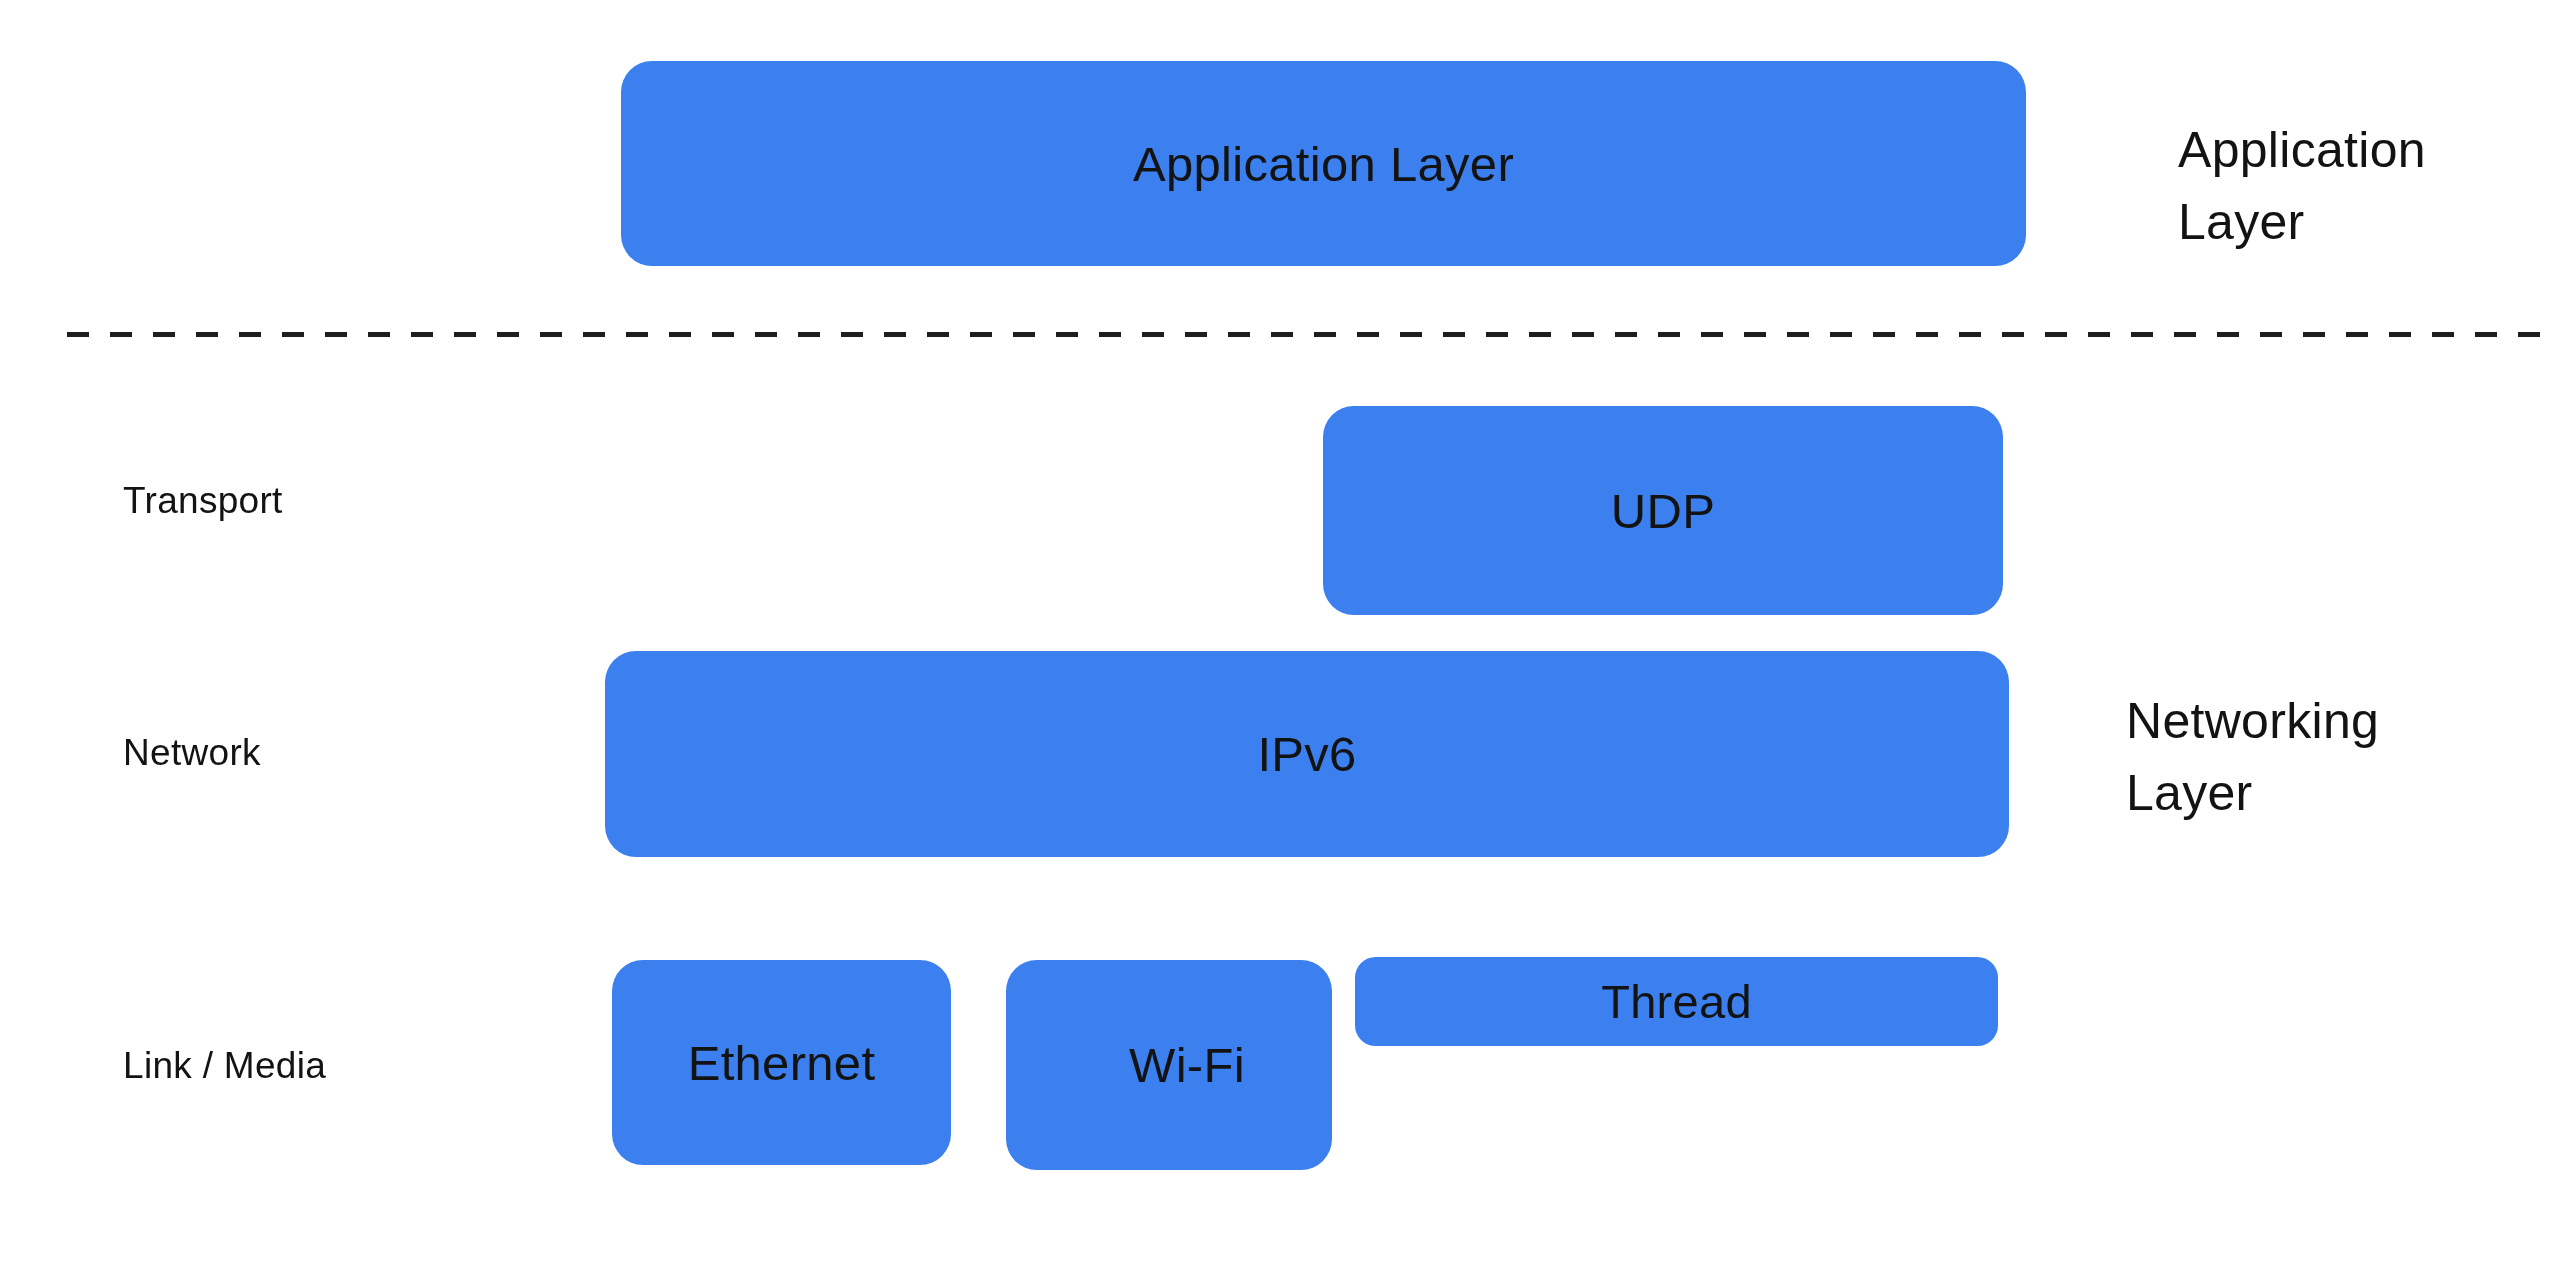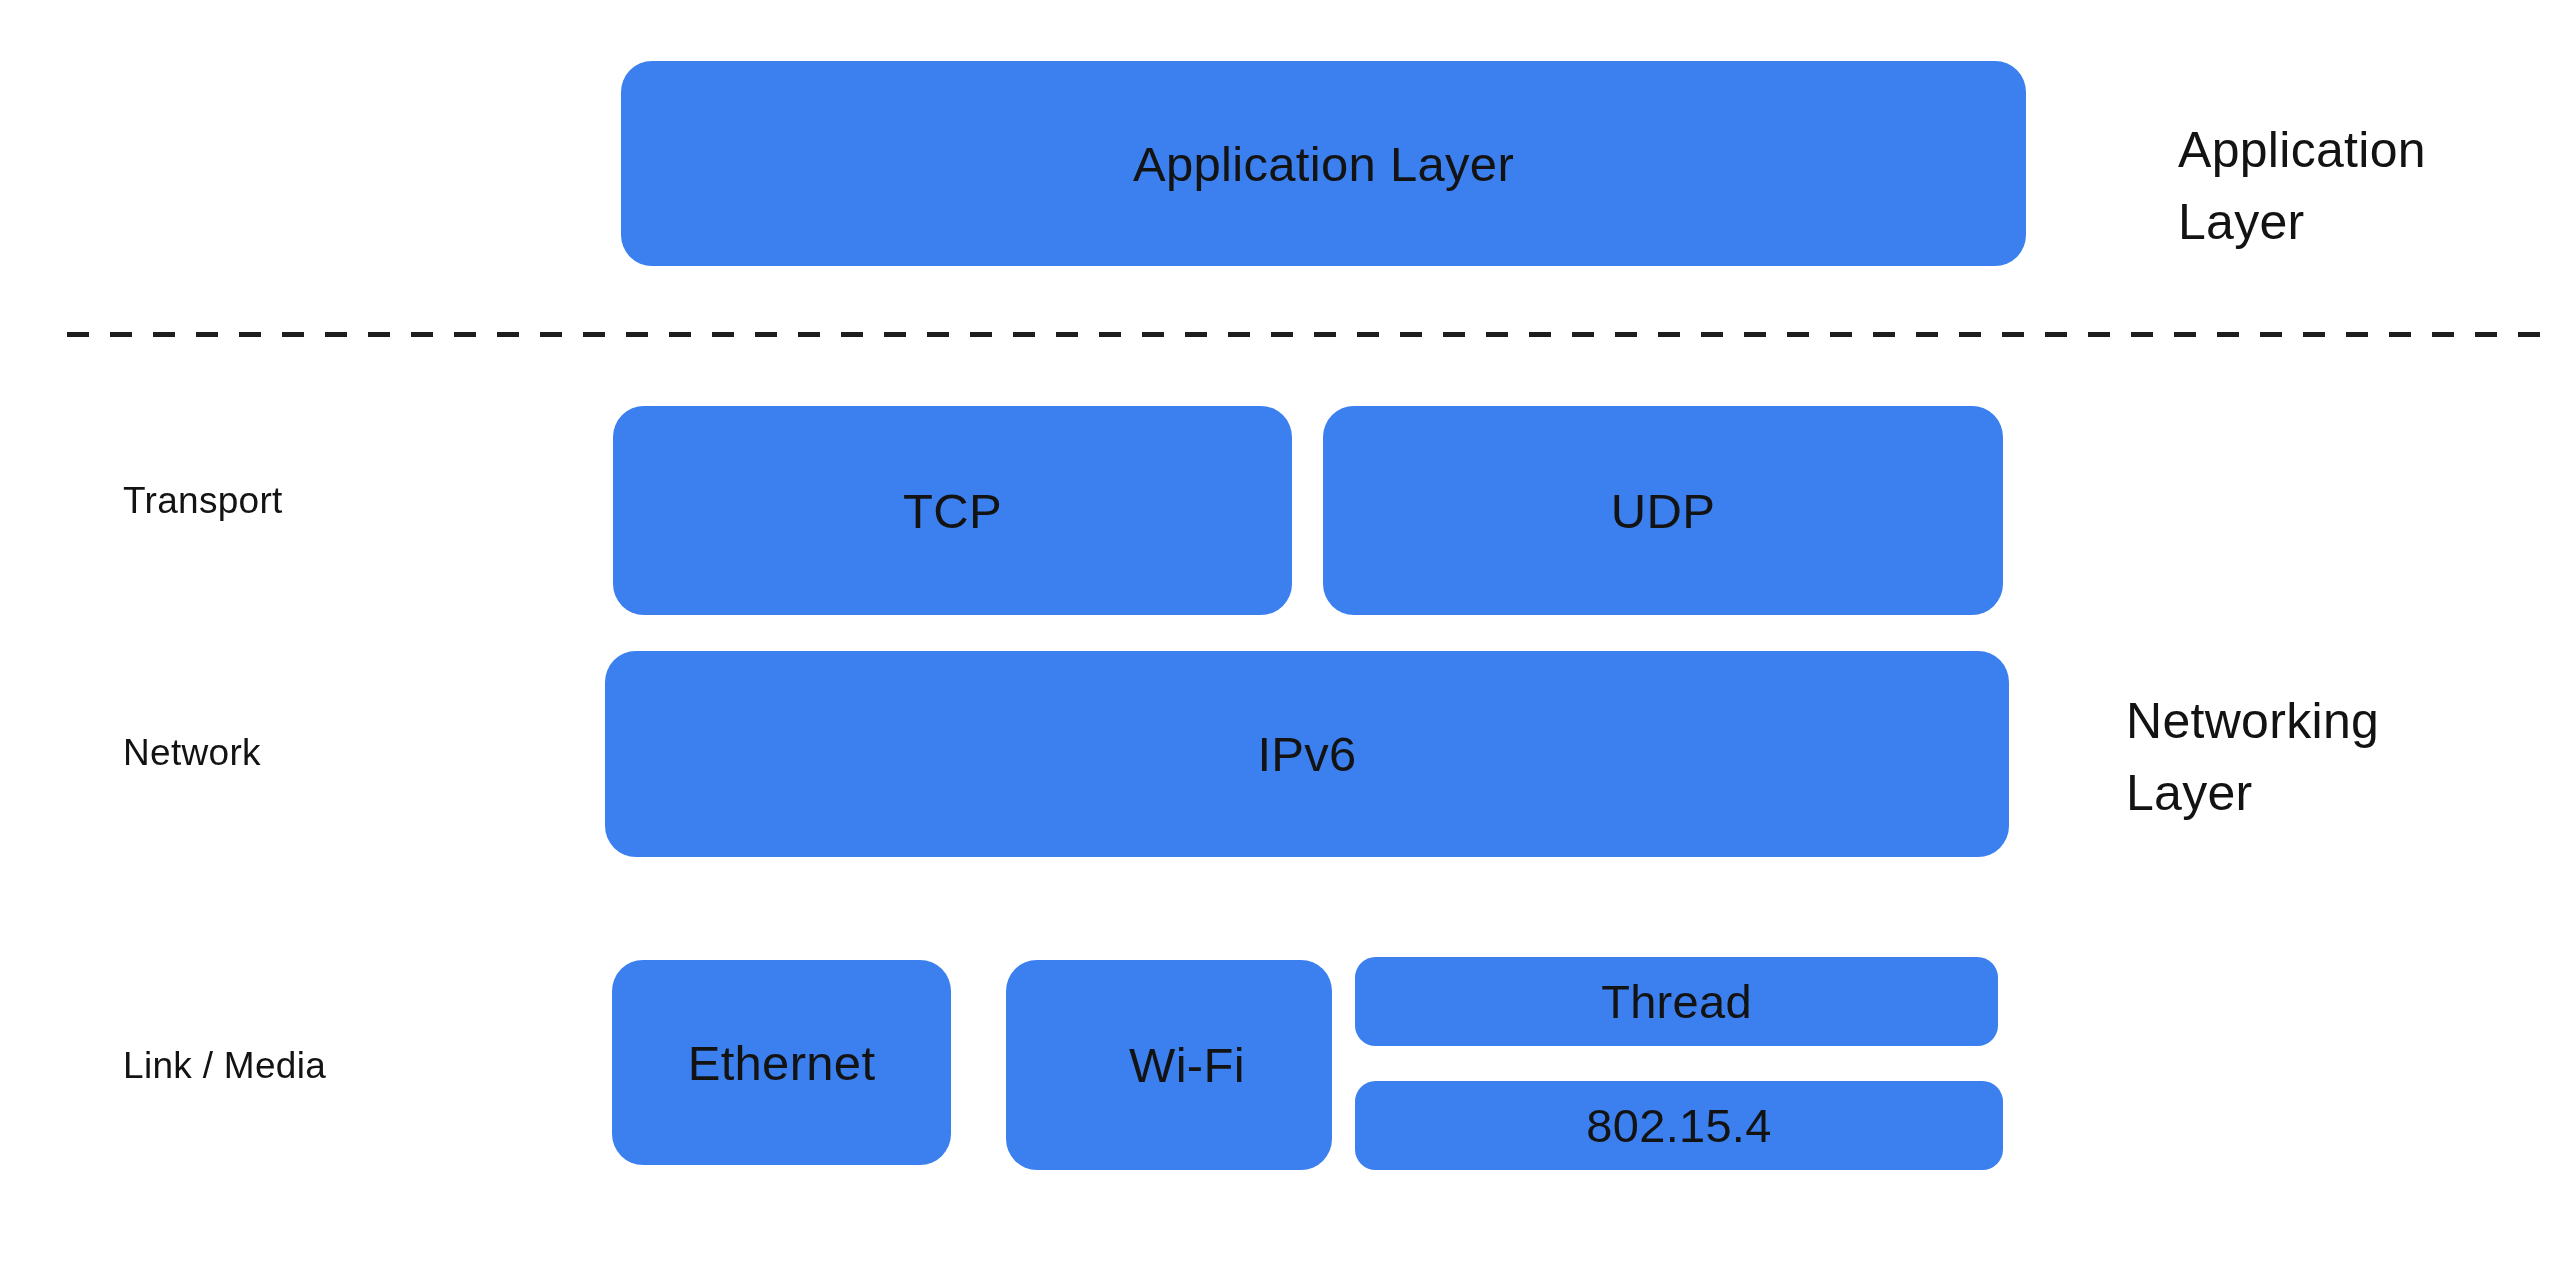--- a/index.html
+++ b/index.html
@@ -88,31 +88,29 @@
   <div class="box" id="box-application">Application Layer</div>
 
   <div class="side-label" id="side-application">
     <span>Application</span>
     <span>Layer</span>
   </div>
 
   <div class="divider"></div>
 
   <div class="row-label" id="label-transport">Transport</div>
-  <div class="box" id="box-tcp">TCP</div>
   <div class="box" id="box-udp">UDP</div>
 
   <div class="row-label" id="label-network">Network</div>
   <div class="box" id="box-ipv6">IPv6</div>
 
   <div class="side-label" id="side-networking">
     <span>Networking</span>
     <span>Layer</span>
   </div>
 
   <div class="row-label" id="label-link-media">Link / Media</div>
   <div class="box" id="box-ethernet">Ethernet</div>
   <div class="box" id="box-wifi">Wi-Fi</div>
   <div class="box small" id="box-thread">Thread</div>
-  <div class="box small" id="box-802154">802.15.4</div>
 
 </div>
 
 
 </body></html>

